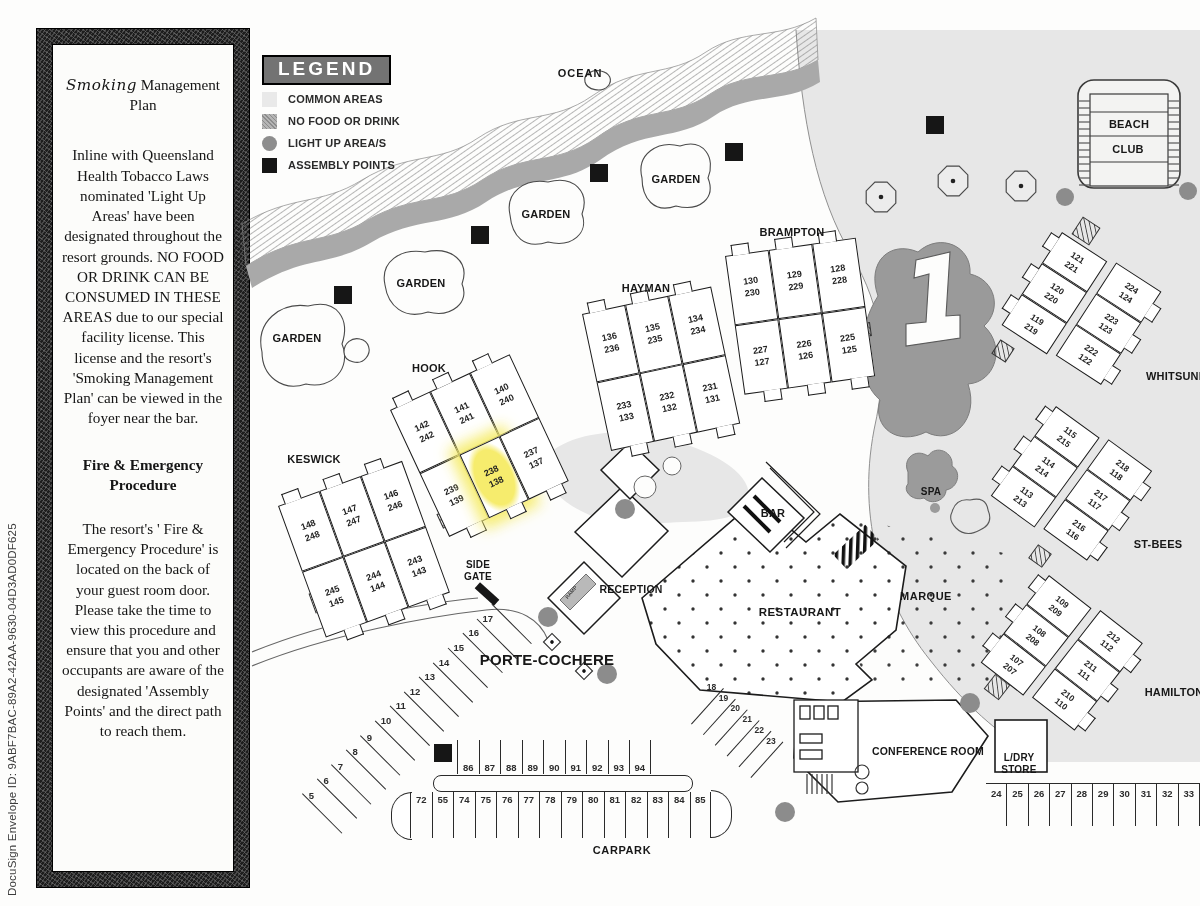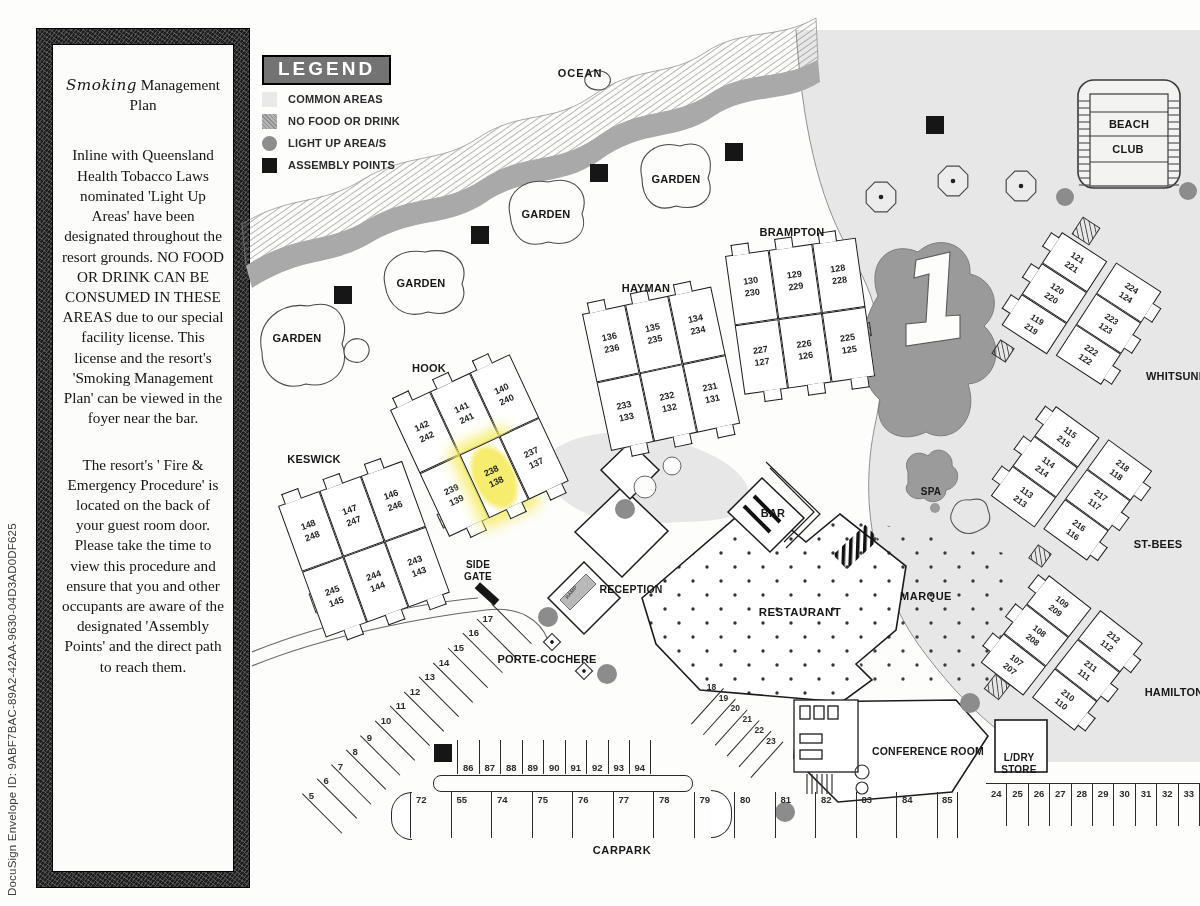--- a/index.html
+++ b/index.html
@@ -45,21 +45,21 @@
   #lb-hook{left:429px;top:368px;}
   #lb-keswick{left:314px;top:459px;}
   #lb-hayman{left:646px;top:288px;}
   #lb-brampton{left:792px;top:232px;}
   #lb-whitsunday{left:1146px;top:370px;transform:none;}
   #lb-stbees{left:1158px;top:544px;}
   #lb-hamilton{left:1174px;top:692px;}
   #lb-sidegate{left:478px;top:570px;width:42px;}
   #lb-reception{left:631px;top:589px;font-size:10.5px;}
   #lb-ramp{left:571px;top:592px;transform:translate(-50%,-50%) rotate(-50deg);}
-  #lb-portecochere{left:547px;top:659px;font-size:11px;}
+  #lb-portecochere{left:547px;top:659px;font-size:15px;}
   #lb-restaurant{left:800px;top:612px;font-size:11.5px;letter-spacing:.4px;}
   #lb-bar{left:773px;top:513px;}
   #lb-marque{left:926px;top:568px;letter-spacing:.5px;margin-top:28px;}
   #lb-spa{left:931px;top:491px;font-size:10px;}
   #lb-conference{left:928px;top:751px;font-size:10.5px;}
   #lb-ldry{left:1019px;top:746px;width:52px;margin-top:17px;}
   #lb-carpark{left:622px;top:850px;letter-spacing:.6px;}
   #lb-beach{left:1129px;top:124px;}
   #lb-club{left:1128px;top:149px;}
   
@@ -125,21 +125,21 @@
   .pstall{display:flex;box-sizing:border-box;font-size:9.5px;font-weight:bold;color:#2c2c2c;}
   #p-diag{left:302px;top:794px;transform:rotate(-45deg);transform-origin:0 0;border-left:1.3px solid #2a2a2a;}
   #p-diag .pstall{width:20.6px;height:56px;border-right:1.3px solid #2a2a2a;align-items:flex-start;justify-content:flex-start;padding:2px 0 0 2px;}
   #p-diag .pnum{transform:rotate(45deg);}
   #p-mid{left:712px;top:678px;transform:rotate(42deg);transform-origin:0 0;}
   #p-mid .pstall{width:16px;height:48px;border-right:1.2px solid #2a2a2a;align-items:flex-start;padding:2px 0 0 1px;font-size:8.5px;}
   #p-mid .pnum{transform:rotate(-42deg);}
   #p-top{left:457px;top:740px;}
   #p-top .pstall{width:21.5px;height:34px;border-left:1.3px solid #2a2a2a;align-items:flex-end;justify-content:center;padding-bottom:1px;}
   #p-top .pstall:last-child{border-right:1.3px solid #2a2a2a;}
-  #p-bottom{left:410px;top:792px;gap:19px;}
+  #p-bottom{left:410px;top:792px;}
   #p-bottom .pstall{width:21.5px;height:46px;border-left:1.3px solid #2a2a2a;align-items:flex-start;justify-content:center;padding-top:2px;}
   #p-bottom .pstall:last-child{border-right:1.3px solid #2a2a2a;}
   #p-right{left:986px;top:783px;border-top:1.4px solid #2a2a2a;}
   #p-right .pstall{width:21.4px;height:42px;border-right:1.2px solid #2a2a2a;align-items:flex-start;justify-content:center;padding-top:4px;}
   .aisle{
     position:absolute;left:433px;top:775px;width:258px;height:15px;z-index:17;
     border:1.3px solid #2a2a2a;border-radius:8px;
   }
   .cap{position:absolute;width:20px;height:46px;border:1.3px solid #2a2a2a;z-index:17;background:#fff;}
   #cap-l{left:391px;top:792px;border-radius:23px 0 0 23px;border-right:none;}
@@ -328,20 +328,21 @@
     <circle cx="672" cy="466" r="9"></circle>
   </g>
 </svg>
 
 <div class="docusign">DocuSign Envelope ID: 9ABF7BAC-89A2-42AA-9630-04D3AD0DF625</div>
 
 <div class="panel-outer">
   <div class="panel-inner">
     <div class="panel-title"><span class="script">Smoking</span><span> Management Plan</span></div>
     <p class="panel-para">Inline with Queensland Health Tobacco Laws nominated 'Light Up Areas' have been designated throughout the resort grounds.  NO FOOD OR DRINK CAN BE CONSUMED IN THESE AREAS due to our special facility license.  This license and the resort's 'Smoking Management Plan' can be viewed in the foyer near the bar.</p>
+    <div class="panel-h2">Fire &amp; Emergency Procedure</div>
     <p class="panel-para">The resort's ' Fire &amp; Emergency Procedure' is located on the back of your guest room door. Please take the time to view this procedure and ensure that you and other occupants are aware of the designated 'Assembly Points' and the direct path to reach them.</p>
   </div>
 </div>
 
 <div class="legend">
   <div class="legend-title">LEGEND</div>
   <div class="lg-item">
     <span class="sw sw-common"></span>
     <span class="lg-label">COMMON AREAS</span>
   </div>

